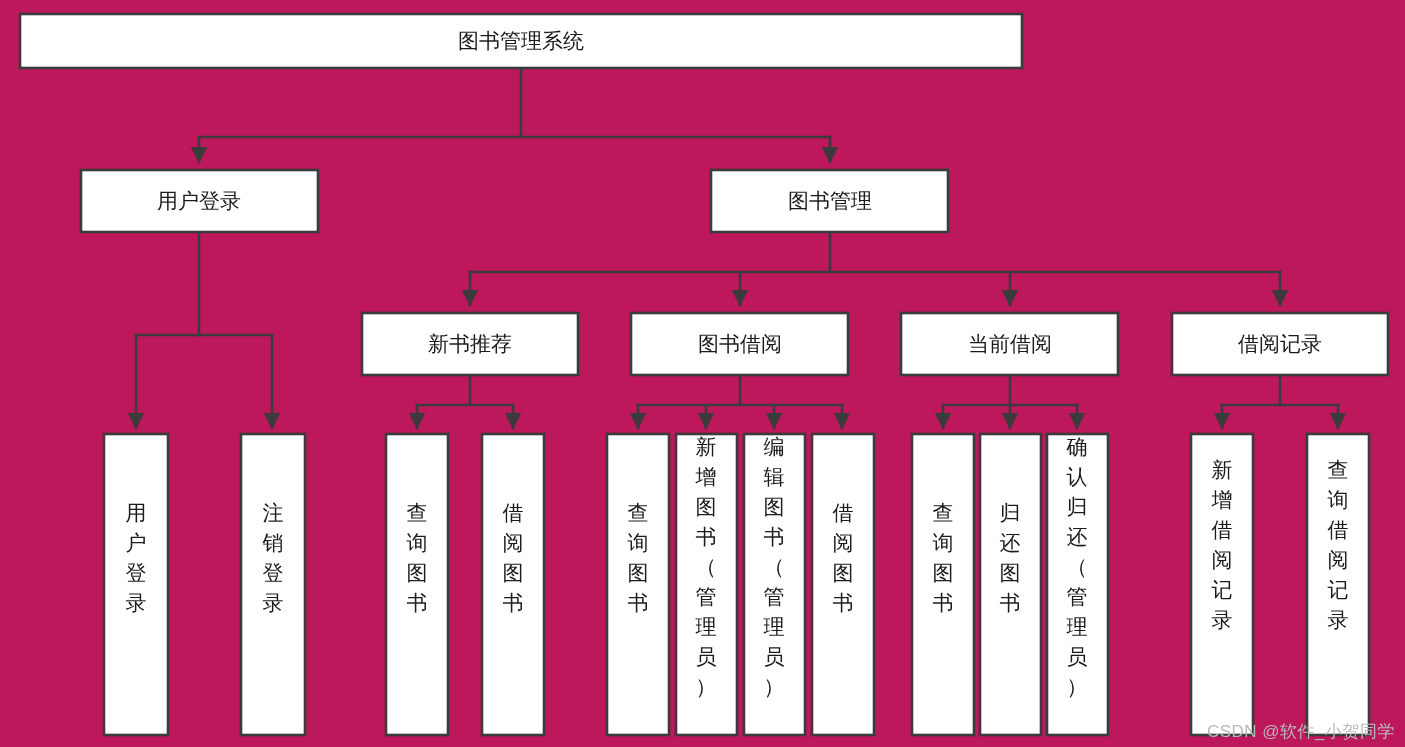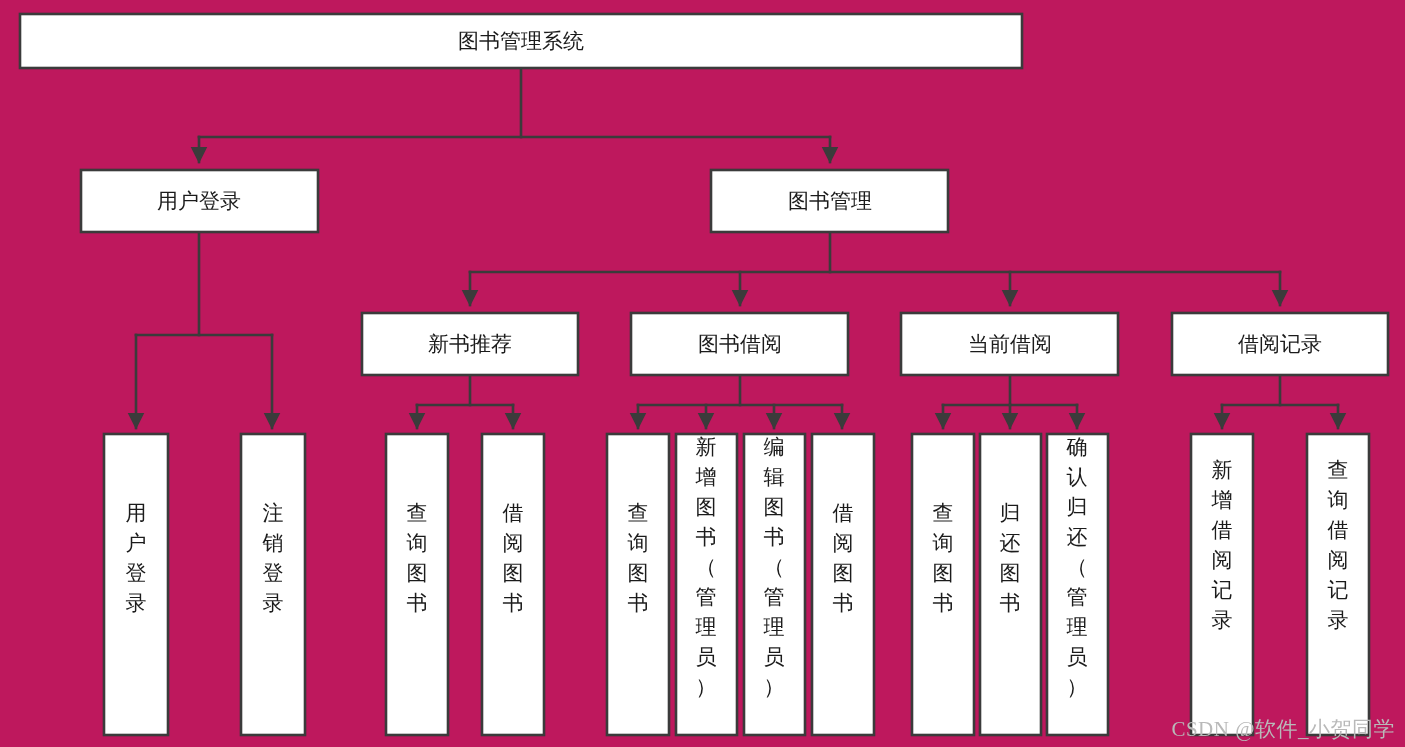--- a/index.html
+++ b/index.html
@@ -52,22 +52,22 @@
     font-family: "Liberation Sans", "DejaVu Sans", sans-serif;
     font-size: 21px;
     fill: #1b1b1b;
     text-anchor: middle;
     white-space: pre;
   }
   .watermark {
     position: absolute;
     right: 10px;
     bottom: 4px;
-    font-family: Liberation Serif, serif;
-    font-size: 21px;
+    font-family: Liberation Sans, sans-serif;
+    font-size: 17px;
     color: #b9b9b9;
     letter-spacing: 0.5px;
     user-select: none;
   }
 </style>
 </head>
 <body>
 
 <div id="diagram-root">
 

